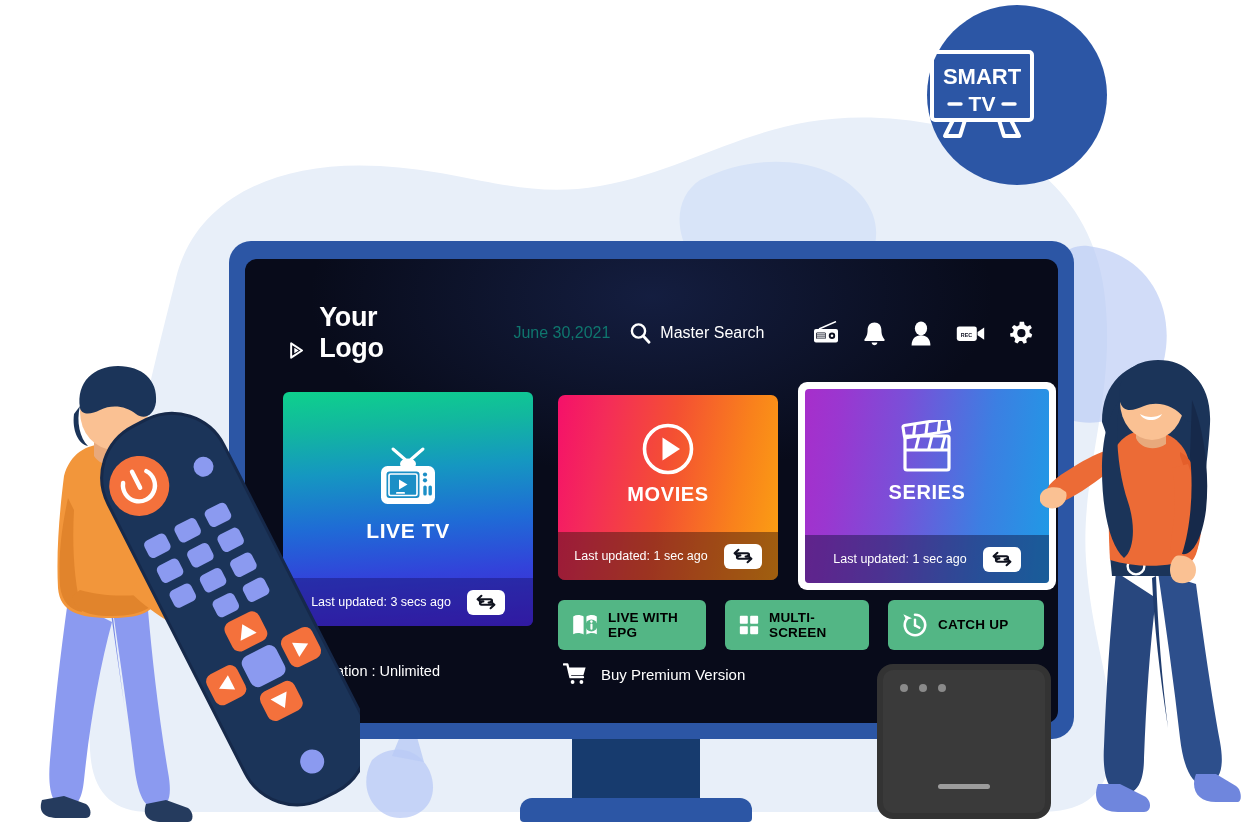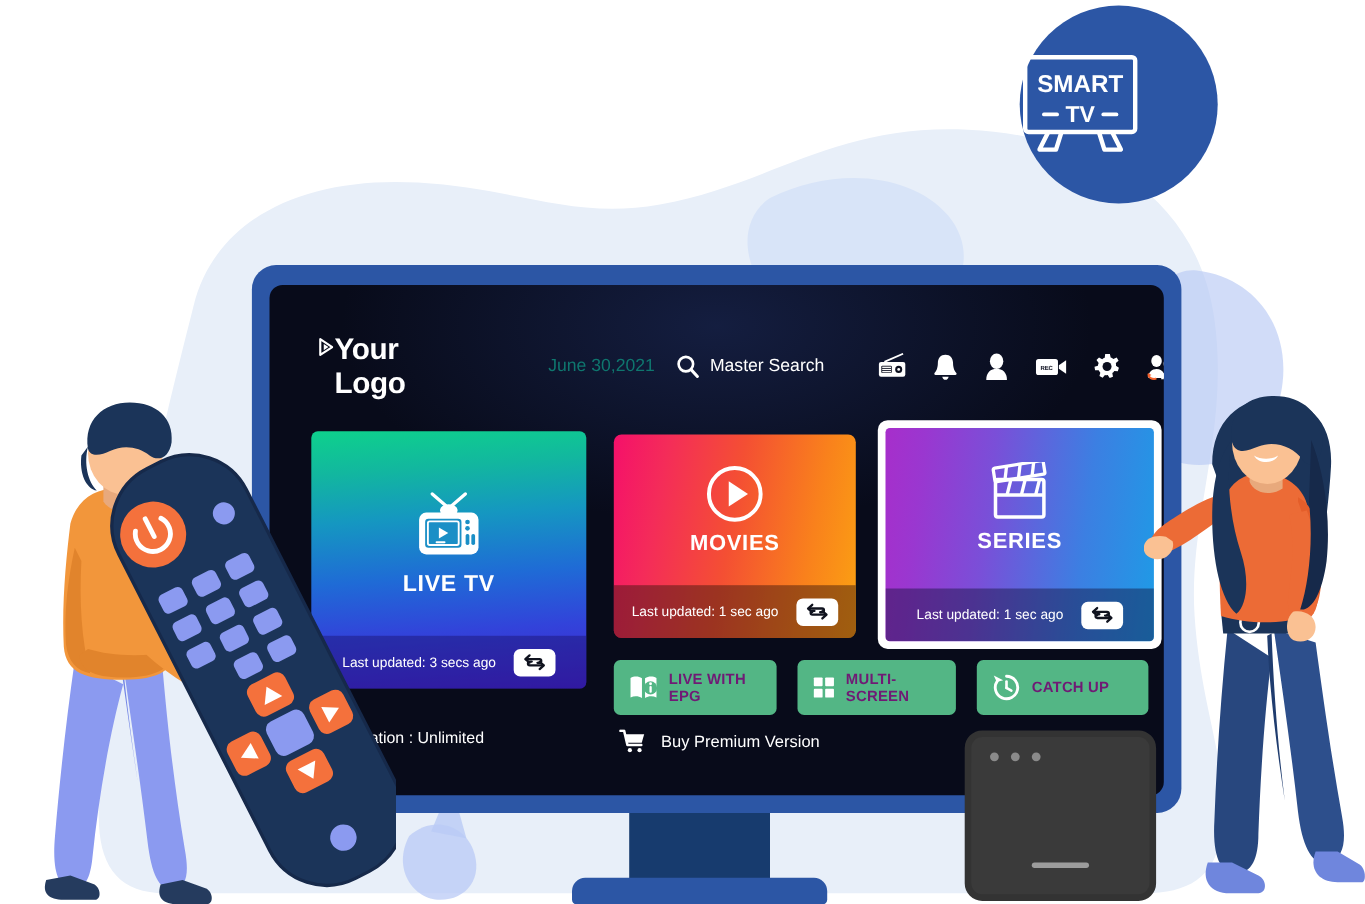--- a/index.html
+++ b/index.html
@@ -48,21 +48,21 @@
     border-radius: 12px 12px 4px 4px;
   }
 
   
   .tv-header {
     position: absolute; left: 0; top: 46px;
     width: 100%; height: 56px;
     display: flex; align-items: center;
   }
   .logo-wrap {
-    display:flex; align-items:flex-start; gap:1px;
+    display:flex; align-items:flex-end; gap:16px;
     margin-left: 45px;
   }
   .logo-mark { width: 23px; height: 27px; display:block; }
   .logo-text {
     color:#fff; font-size: 27px; font-weight: 700;
     letter-spacing: -0.4px;
   }
   .hdr-date {
     color:#0f766e; font-size: 16px; margin-left: 120px; white-space:nowrap;
   }
@@ -127,21 +127,21 @@
   }
   .green-btn {
     height: 50px; border-radius:6px;
     background:#53B685; border:none; cursor:pointer;
     display:flex; align-items:center; gap:10px;
     padding: 0 14px;
     color:#fff;
   }
   .green-btn .gb-label {
     font-size: 13.5px; font-weight:700; letter-spacing:.2px;
-    text-align:left; line-height:1.12; color:#701a75;
+    text-align:left; line-height:1.12; color:#000000;
   }
   .gb-epg { width: 148px; }
   .gb-multi { width: 144px; }
   .gb-catch { width: 156px; }
 
   
   .expiration {
     position:absolute; left: 58px; top: 404px;
     color:#fff; font-size: 14.5px; white-space:nowrap;
   }

